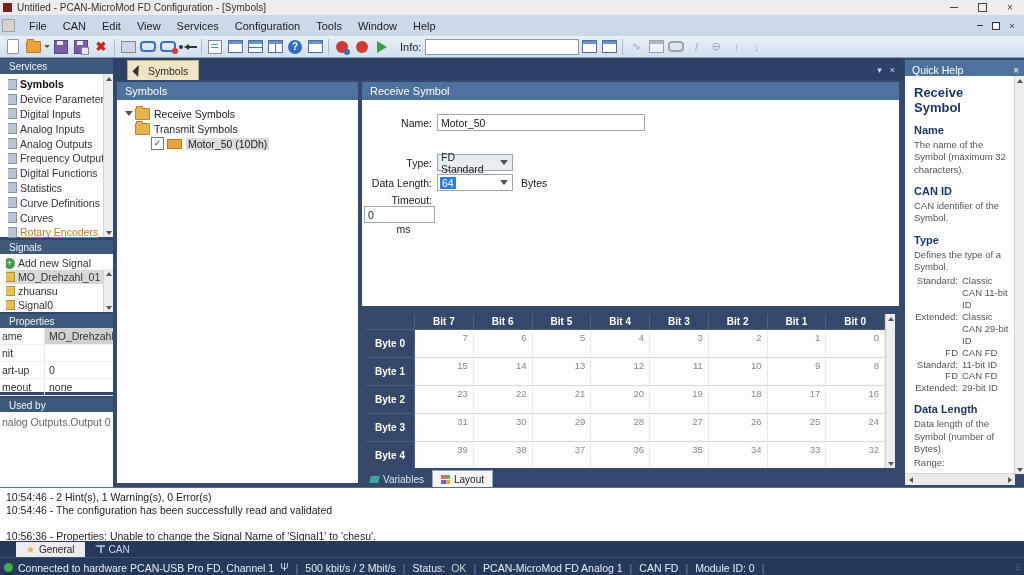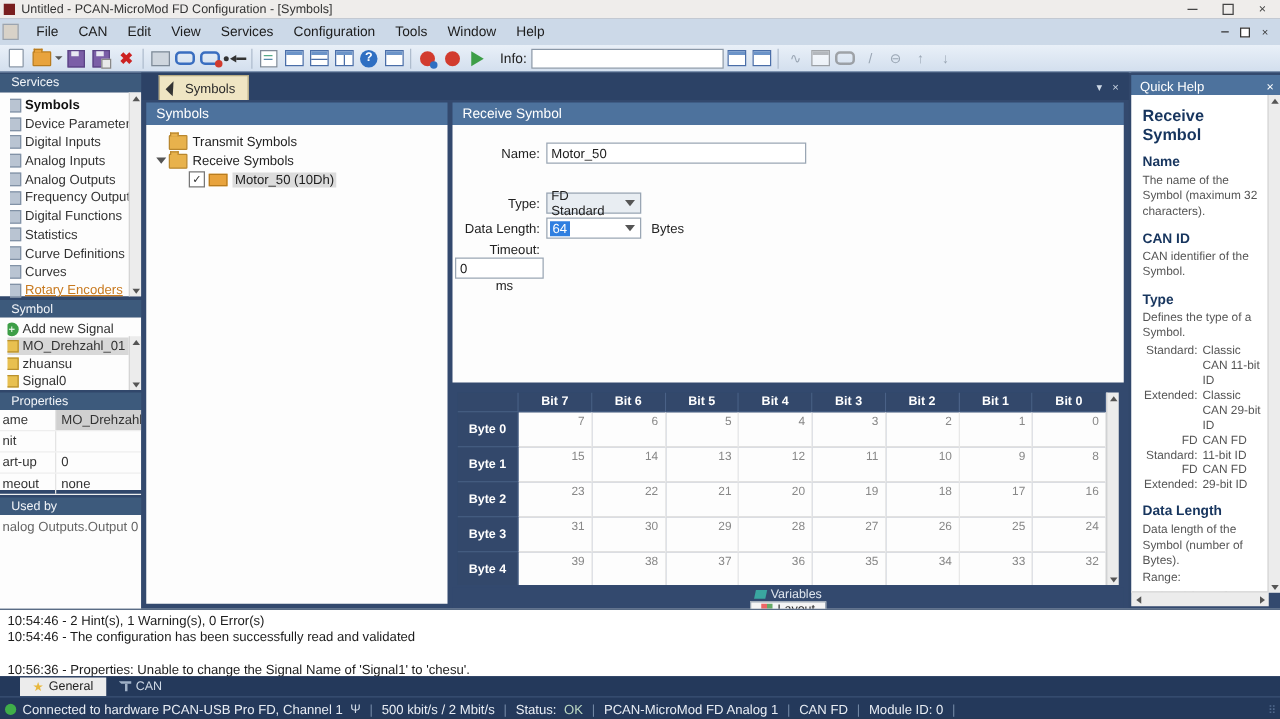--- a/index.html
+++ b/index.html
@@ -330,21 +330,21 @@
       <span class="sbtn" style="top:0;">
           <span class="sar up"></span>
         </span>
       <span class="sbtn" style="bottom:0;">
           <span class="sar down"></span>
         </span>
     </div>
   </div>
 
   <div class="abs panel-h sideblock" style="top:240px;height:14px;">
-    <span>Symbol</span>
+    <span>Signals</span>
   </div>
   <div class="abs sideblock white" style="top:254px;height:58px;">
     <div id="signals-list" style="padding:2px 10px 0 6px;">
         <div class="sig-item">
           <span class="addico">+</span>
           <span>Add new Signal</span>
         </div>
         <div class="sig-item sel">
           <span class="sig-ico"></span>
           <span>MO_Drehzahl_01</span>
@@ -412,28 +412,28 @@
 
   <div class="abs" id="doccontent">
 
     <div class="abs" style="left:4px;top:2px;width:241px;height:401px;">
       <div class="doc-panel-h">
         <span>Symbols</span>
       </div>
       <div class="white" style="height:383px;">
         <div class="tree" id="symbols-tree">
             <div class="trow" style="padding-left: 0px;">
+              <span class="chev"></span>
+              <span class="folder"></span>
+              <span class="tlabel">Receive Symbols</span>
+            </div>
+            <div class="trow" style="padding-left: 0px;">
               <span class="chev none"></span>
               <span class="folder"></span>
               <span class="tlabel">Transmit Symbols</span>
-            </div>
-            <div class="trow" style="padding-left: 0px;">
-              <span class="chev"></span>
-              <span class="folder"></span>
-              <span class="tlabel">Receive Symbols</span>
             </div>
             <div class="trow" style="padding-left: 16px;">
               <span class="chev none"></span>
               <span class="cb">✓</span>
               <span class="symico"></span>
               <span class="tlabel sel">Motor_50 (10Dh)</span>
             </div>
           </div>
       </div>
     </div>
@@ -544,21 +544,21 @@
         </div>
       <div class="vscroll" style="left:523px;top:232px;height:154px;bottom:auto;">
         <span class="sbtn" style="top:0;">
             <span class="sar up"></span>
           </span>
         <span class="sbtn" style="bottom:0;">
             <span class="sar down"></span>
           </span>
       </div>
 
-      <div id="doctabs" style="left:0;flex-direction:column;">
+      <div id="doctabs" style="left:0;">
           <span class="dtab">
             <span class="tagico"></span>
             <span>Variables</span>
           </span>
           <span class="dtab sel">
             <span class="gridico"></span>
             <span>Layout</span>
           </span>
         </div>
     </div>

